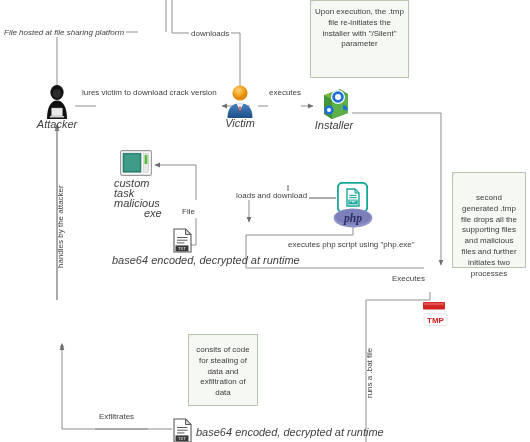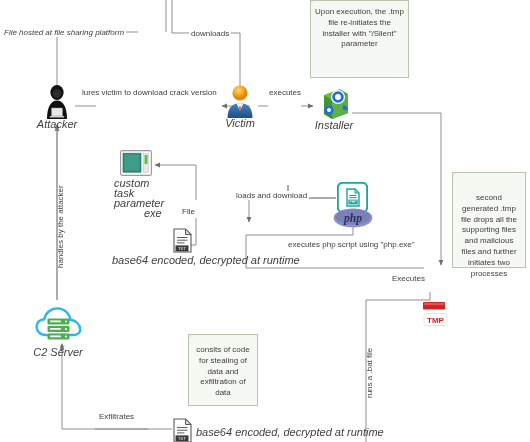--- a/index.html
+++ b/index.html
@@ -161,21 +161,21 @@
         <rect x="0.6" y="0.6" width="30.8" height="24.8" rx="1.5" fill="#fbfbfb" stroke="#9a9a9a" stroke-width="1.1"></rect>
         <rect x="3" y="3.2" width="18" height="19" fill="#2e8b7a"></rect>
         <rect x="3" y="3.2" width="18" height="19" fill="none" stroke="#1f6b5c" stroke-width="0.6"></rect>
         <rect x="4.4" y="4.6" width="15.2" height="16" fill="#3f9c88"></rect>
         <rect x="23.5" y="3.2" width="5" height="19" fill="#e8e8e8" stroke="#bbb" stroke-width="0.5"></rect>
         <rect x="24.6" y="5" width="2.8" height="9" fill="#5bbd3f"></rect>
       </svg>
     </div>
     <div class="nodelbl" style="left:-6px;top:27px;width:44px;text-align:left;">custom</div>
     <div class="nodelbl" style="left:-6px;top:37px;width:44px;text-align:left;">task</div>
-    <div class="nodelbl" style="left:-6px;top:47px;width:50px;text-align:left;">parameter</div>
+    <div class="nodelbl" style="left:-6px;top:47px;width:50px;text-align:left;">malicious</div>
     <div class="nodelbl" style="left:-6px;top:57px;width:44px;text-align:left;margin-left:30px;">exe</div>
   </div>
 
   <div class="node" style="left:172px;top:228px;">
     <div class="fileico">
       <svg width="21" height="25" viewBox="0 0 21 25">
         <path d="M2 1 L13.5 1 L19 6.5 L19 24 L2 24 Z" fill="#ffffff" stroke="#5a5a5a" stroke-width="1.1"></path>
         <path d="M13.5 1 L13.5 6.5 L19 6.5 Z" fill="#d8d8d8" stroke="#5a5a5a" stroke-width="1"></path>
         <g stroke="#5a5a5a" stroke-width="1">
           <line x1="5" y1="9.5" x2="15.5" y2="9.5"></line>
@@ -217,43 +217,20 @@
       <svg width="34" height="30" viewBox="0 0 34 30">
         <rect x="5" y="0" width="22" height="7.5" rx="0.8" fill="#cf2222"></rect>
         <rect x="5.8" y="0.8" width="20.4" height="2.4" fill="#e45151"></rect>
         <rect x="6" y="11.5" width="23" height="12" rx="2" fill="#ffffff" stroke="#e0e0e0" stroke-width="0.8"></rect>
         <rect x="7" y="12.4" width="21" height="10.2" rx="1.6" fill="#ffffff"></rect>
         <text x="17.5" y="20.6" font-size="8" font-weight="bold" fill="#cf2222" text-anchor="middle" font-family="Liberation Sans, sans-serif">TMP</text>
       </svg>
     </div>
   </div>
 
-  <div class="node" style="left:35px;top:305px;">
-    <div class="c2">
-      <svg width="48" height="42" viewBox="0 0 48 42">
-        <path d="M11 30 C4.6 30 1.5 25.8 1.5 21.8 C1.5 17.6 5 14.2 9.3 14.2
-                 C10.4 8 15.8 3.4 22.3 3.4 C29 3.4 34.6 8.3 35.4 14.8
-                 C41 15.3 45.2 19.6 45.2 24.6 C45.2 28.4 42.2 30 38 30 Z" fill="none" stroke="#29b6f6" stroke-width="2.4" stroke-linejoin="round"></path>
-        <g>
-          <rect x="12.5" y="13.5" width="22" height="6" rx="1" fill="#4caf50"></rect>
-          <rect x="12.5" y="21" width="22" height="6" rx="1" fill="#4caf50"></rect>
-          <rect x="12.5" y="28.5" width="22" height="6" rx="1" fill="#4caf50"></rect>
-          <g fill="#ffffff">
-            <rect x="15" y="15.6" width="11" height="1.7" rx="0.6"></rect>
-            <rect x="15" y="23.1" width="11" height="1.7" rx="0.6"></rect>
-            <rect x="15" y="30.6" width="11" height="1.7" rx="0.6"></rect>
-            <circle cx="31" cy="16.5" r="1.1"></circle>
-            <circle cx="31" cy="24" r="1.1"></circle>
-            <circle cx="31" cy="31.5" r="1.1"></circle>
-          </g>
-        </g>
-      </svg>
-    </div>
-    <div class="nodelbl" style="left:-8px;top:41px;width:62px;">C2 Server</div>
-  </div>
 
   <div class="node" style="left:172px;top:418px;">
     <div class="fileico">
       <svg width="21" height="25" viewBox="0 0 21 25">
         <path d="M2 1 L13.5 1 L19 6.5 L19 24 L2 24 Z" fill="#ffffff" stroke="#5a5a5a" stroke-width="1.1"></path>
         <path d="M13.5 1 L13.5 6.5 L19 6.5 Z" fill="#d8d8d8" stroke="#5a5a5a" stroke-width="1"></path>
         <g stroke="#5a5a5a" stroke-width="1">
           <line x1="5" y1="9.5" x2="15.5" y2="9.5"></line>
           <line x1="5" y1="12.2" x2="15.5" y2="12.2"></line>
           <line x1="5" y1="14.9" x2="12.5" y2="14.9"></line>

